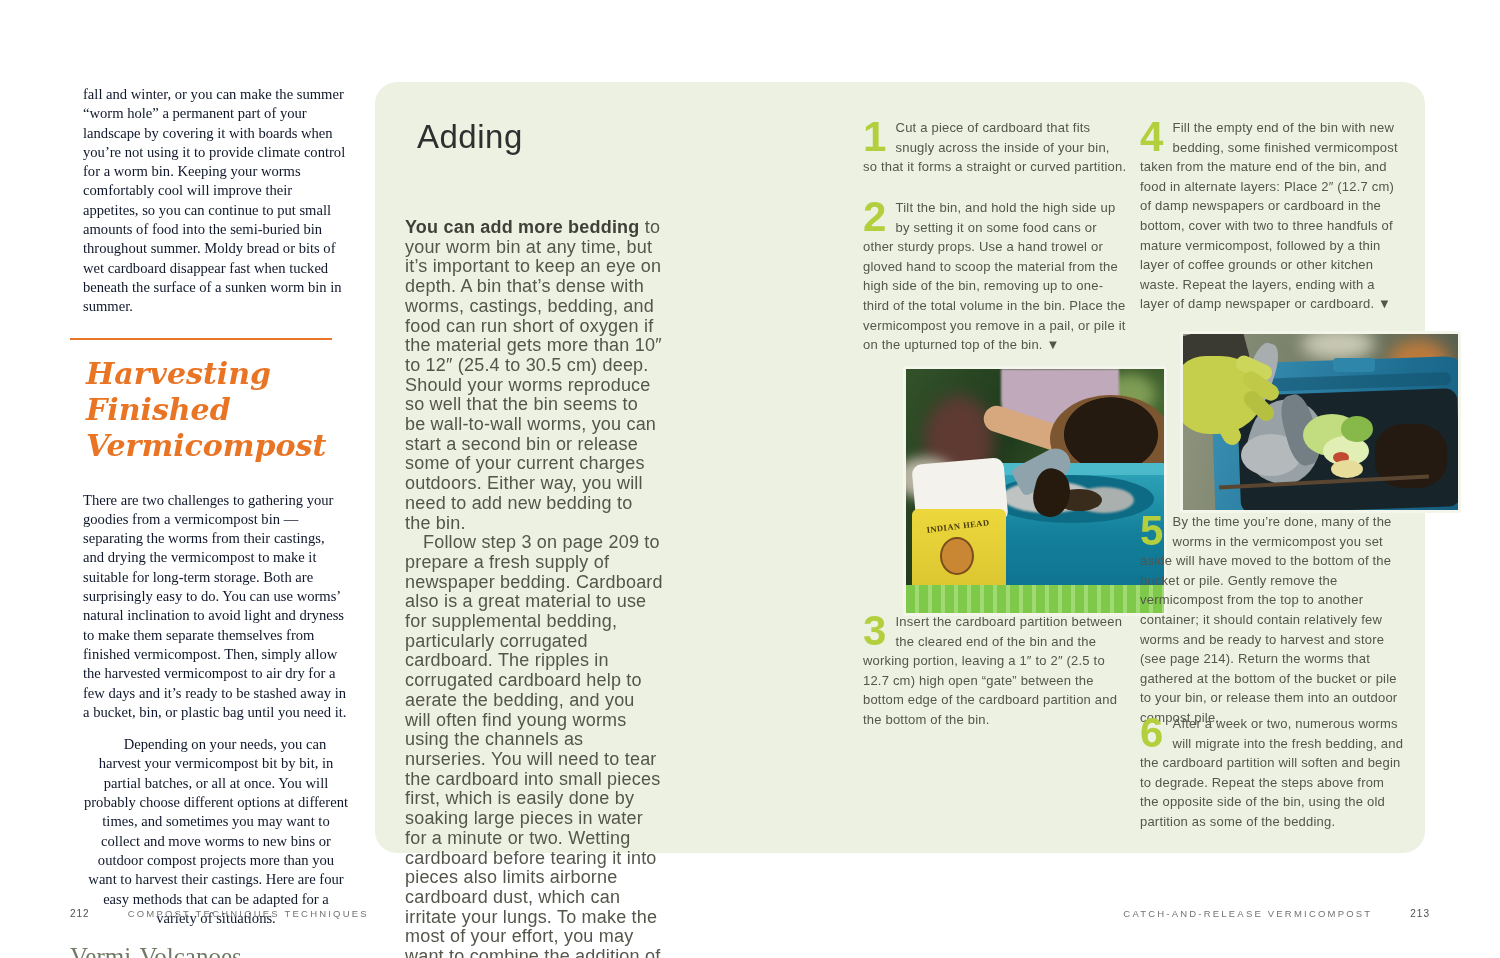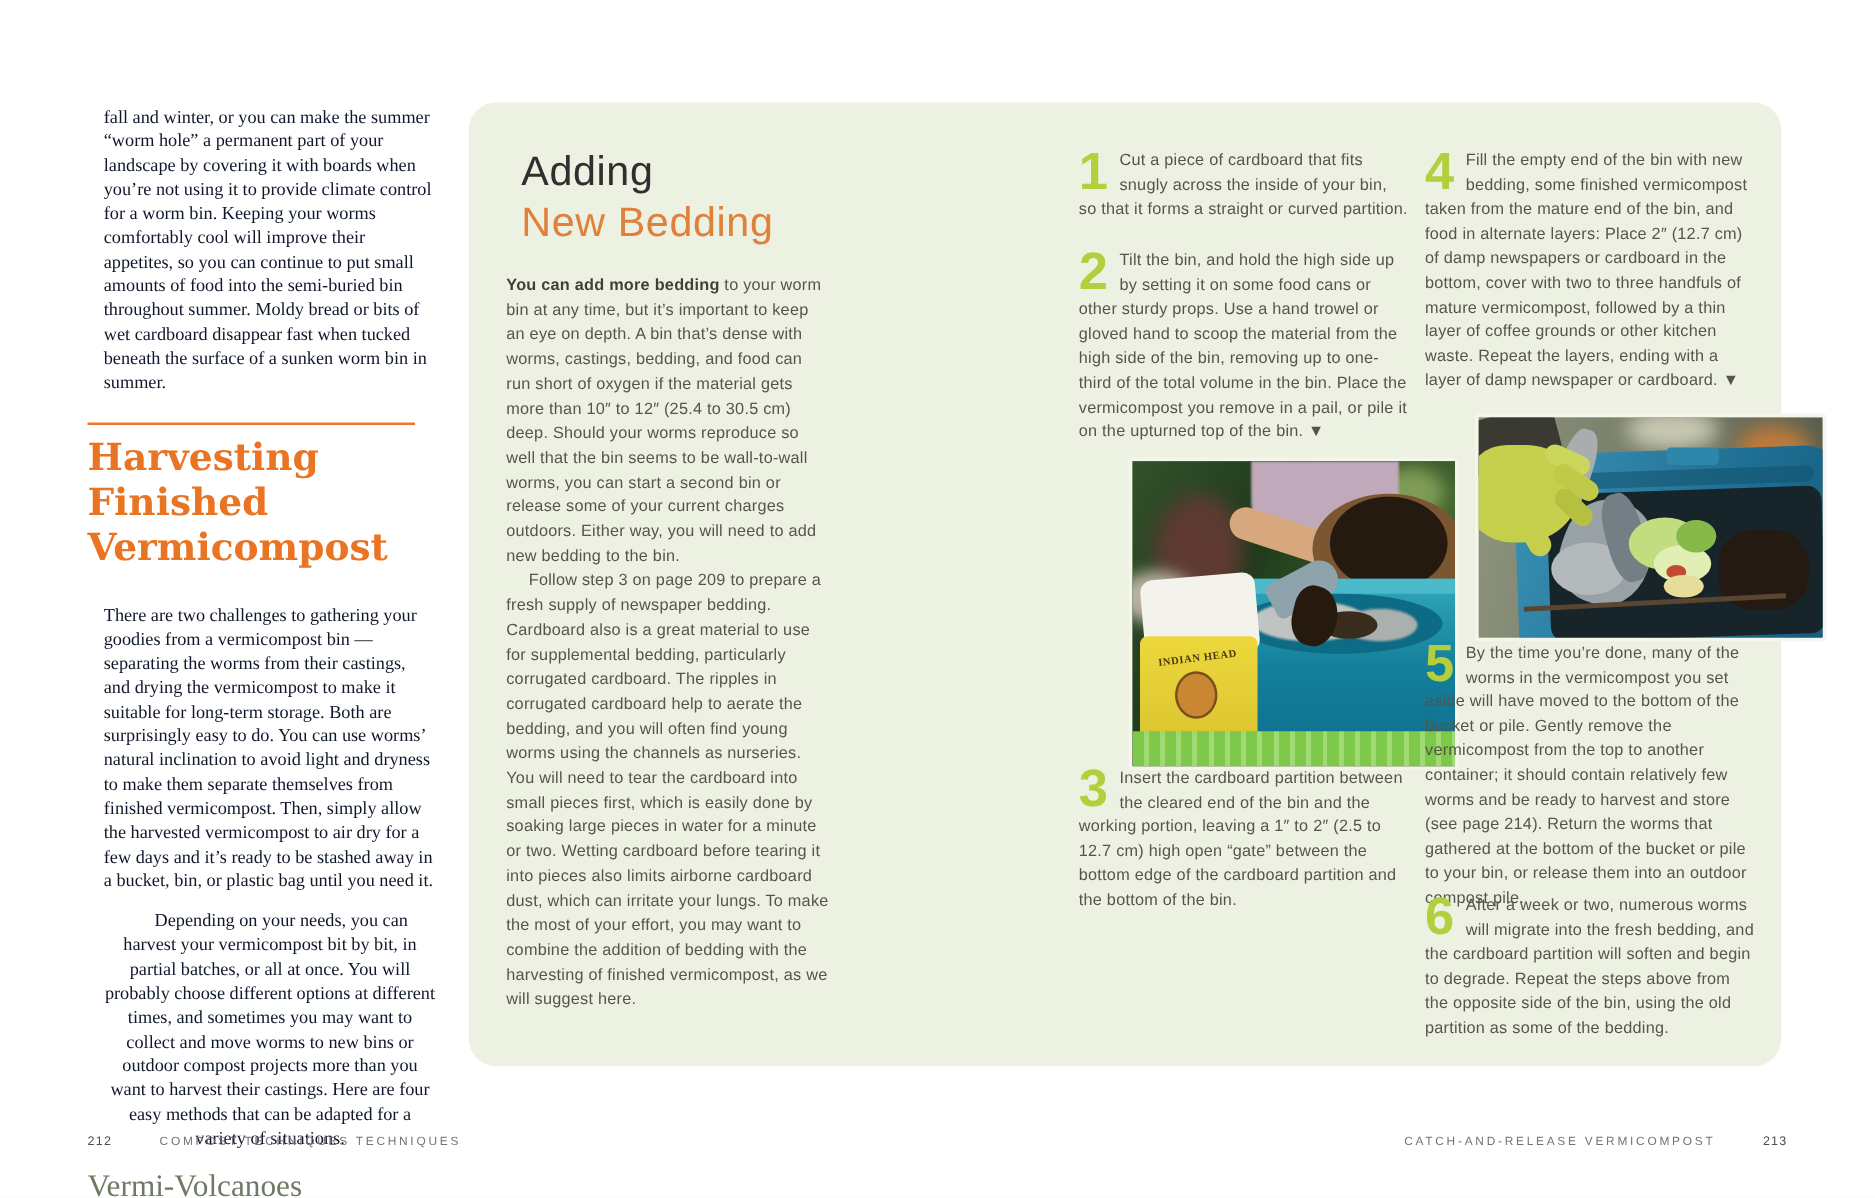--- a/index.html
+++ b/index.html
@@ -6,21 +6,21 @@
   .page{position:relative;width:1500px;height:958px;background:#ffffff;overflow:hidden;
         font-family:"Liberation Sans",sans-serif;}
 
   
   .left-col{position:absolute;left:70px;top:72px;width:292px;}
   .serif{font-family:"Liberation Serif",serif;font-size:14.6px;line-height:19.3px;
          color:#0f172a;margin:13px;text-align:left;}
   .serif.indent{text-indent:18px;text-align:center;}
   .orange-rule{border:none;border-top:2px solid #e8772a;width:262px;margin:21px 0 9px 0;}
   .section-heading{font-family:"DejaVu Serif",serif;font-weight:bold;font-size:30px;
-         line-height:36px;color:#e87424;margin:0;width:252px;}
+         line-height:36px;color:#e87424;margin:16px;width:252px;font-style:italic;}
   .after-heading{margin-top:27px;}
   .subsection-heading{font-family:"Liberation Serif",serif;font-weight:normal;font-size:25px;
          line-height:28px;color:#6e7a63;margin:15px 0 6px 0;}
 
   
   .footer{position:absolute;top:903px;font-family:"Liberation Sans",sans-serif;color:#6b6b6b;}
   .footer-left{left:70px;}
   .footer-right{right:70px;text-align:right;}
   .pagenum{font-size:10px;color:#4f4f4f;letter-spacing:1px;}
   .runhead{font-size:9.5px;letter-spacing:2.2px;color:#737373;}
@@ -33,21 +33,21 @@
   .panel-col{position:absolute;top:0;height:100%;}
   .col1{left:30px;width:262px;}
   .col2{left:488px;width:264px;}
   .col3{left:765px;width:266px;}
 
   .panel-title{margin:12px;position:absolute;top:22px;left:0;font-weight:400;
          font-size:33px;line-height:41px;letter-spacing:0.5px;color:#2f2f2f;}
   .panel-title .line2{display:block;color:#e0803b;}
 
   .intro-wrap{position:absolute;top:136px;left:0;width:258px;}
-  .panel-text{font-size:13px;line-height:19.7px;color:#54554b;letter-spacing:0.2px;margin:0;}
+  .panel-text{font-size:18px;line-height:19.7px;color:#54554b;letter-spacing:0.2px;margin:0;}
   .panel-text b{color:#3f4037;}
   .panel-text.indent{text-indent:18px;}
 
   .step{position:absolute;left:0;width:100%;font-size:13px;line-height:19.6px;
         color:#54554b;letter-spacing:0.2px;}
   .step .num{float:left;font-size:42px;line-height:34px;font-weight:bold;
         color:#b4cf3e;margin:2px 9px 2px 0;}
 
   
   .photo{position:absolute;border:3px solid #f4f6ec;border-radius:3px;overflow:hidden;}
@@ -121,21 +121,21 @@
     <h1 class="section-heading">Harvesting Finished Vermicompost</h1>
     <p class="serif after-heading">There are two challenges to gathering your goodies from a vermicompost bin — separating the worms from their castings, and drying the vermicompost to make it suitable for long-term storage. Both are surprisingly easy to do. You can use worms’ natural inclination to avoid light and dryness to make them separate themselves from finished vermicompost. Then, simply allow the harvested vermicompost to air dry for a few days and it’s ready to be stashed away in a bucket, bin, or plastic bag until you need it.</p>
     <p class="serif indent">Depending on your needs, you can harvest your vermicompost bit by bit, in partial batches, or all at once. You will probably choose different options at different times, and sometimes you may want to collect and move worms to new bins or outdoor compost projects more than you want to harvest their castings. Here are four easy methods that can be adapted for a variety of situations.</p>
     <h2 class="subsection-heading">Vermi-Volcanoes</h2>
     <p class="serif">When exposed to light and fresh air, earthworms naturally head downward in search of a cool, moist place to avoid drying out. Put this instinctive behavior to good use by piling vermicompost into volcano-shaped cones placed in a well lit place for an hour</p>
   </section>
 
   <section class="panel">
 
     <div class="panel-col col1">
-      <h2 class="panel-title"><span>Adding</span><span class="line2">New Bedding</span></h2>
+      <h2 class="panel-title"><span>Adding</span></h2>
       <div class="intro-wrap">
         <p class="panel-text"><b>You can add more bedding</b><span> to your worm bin at any time, but it’s important to keep an eye on depth. A bin that’s dense with worms, castings, bedding, and food can run short of oxygen if the material gets more than 10″ to 12″ (25.4 to 30.5 cm) deep. Should your worms reproduce so well that the bin seems to be wall-to-wall worms, you can start a second bin or release some of your current charges outdoors. Either way, you will need to add new bedding to the bin.</span></p>
         <p class="panel-text indent">Follow step 3 on page 209 to prepare a fresh supply of newspaper bedding. Cardboard also is a great material to use for supplemental bedding, particularly corrugated cardboard. The ripples in corrugated cardboard help to aerate the bedding, and you will often find young worms using the channels as nurseries. You will need to tear the cardboard into small pieces first, which is easily done by soaking large pieces in water for a minute or two. Wetting cardboard before tearing it into pieces also limits airborne cardboard dust, which can irritate your lungs. To make the most of your effort, you may want to combine the addition of bedding with the harvesting of finished vermicompost, as we will suggest here.</p>
       </div>
     </div>
 
     <div class="panel-col col2">
       <div class="step" style="top:36px">
         <span class="num">1</span><span class="step-text">Cut a piece of cardboard that fits snugly across the inside of your bin, so that it forms a straight or curved partition.</span>
       </div>

